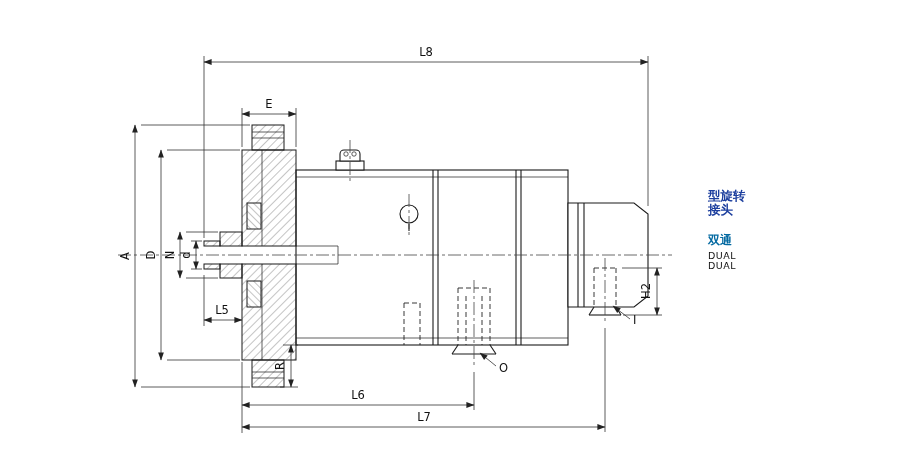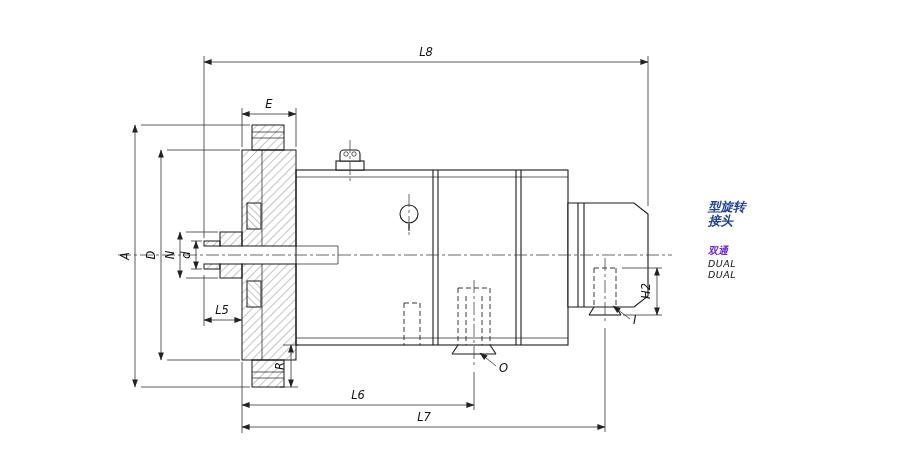--- a/index.html
+++ b/index.html
@@ -1,30 +1,30 @@
 <!DOCTYPE html>
 <html><head>
 <meta charset="utf-8">
 <style>
   html,body { margin:0; padding:0; background:#ffffff; }
   .sheet { position:relative; width:754px; height:471px; background:#fff; overflow:hidden;
-           font-family:"DejaVu Sans", "Liberation Sans", sans-serif;font-style:italic; }
+           font-family:"DejaVu Sans", "Liberation Sans", sans-serif; }
   svg text { font-family:"DejaVu Sans", "Liberation Sans", sans-serif; font-size:11.5px; fill:#111; }
   .obj   { stroke:#1a1a1a; stroke-width:1.1; fill:none; }
   .objw  { stroke:#1a1a1a; stroke-width:1.1; fill:#ffffff; }
   .hat   { stroke:#1a1a1a; stroke-width:1; fill:url(#hatch); }
   .hat2  { stroke:#1a1a1a; stroke-width:1; fill:url(#hatch2); }
   .thin  { stroke:#1a1a1a; stroke-width:0.7; fill:none; }
   .dim line, line.dim { stroke:#333; stroke-width:0.8; fill:none; }
   .hid   { stroke:#222; stroke-width:0.9; fill:none; stroke-dasharray:5 3; }
   .cl    { stroke:#444; stroke-width:0.8; fill:none; stroke-dasharray:13 3 3 3; }
   .titleblock { position:absolute; left:708px; top:188px; line-height:1.15; }
   .model  { font-size:19px; font-weight:bold; letter-spacing:0.5px; }
-  .series { font-size:12.5px; font-weight:bold; margin-top:12px; }
-  .flowcn { font-size:10px; font-weight:600; color:#6d28d9; margin-top:16px; }
+  .series { font-size:12.5px; font-weight:bold; margin-top:1px; }
+  .flowcn { font-size:12px; font-weight:600; color:#0369a1; margin-top:16px; }
   .flowen { font-size:9.5px; color:#111; margin-top:3px; letter-spacing:0.5px; }
 </style>
 </head>
 <body>
 
 <div class="sheet">
 
 <svg width="901" height="471" viewBox="0 0 901 471">
   <defs>
     <pattern id="hatch" width="6" height="6" patternUnits="userSpaceOnUse" patternTransform="rotate(45)">

